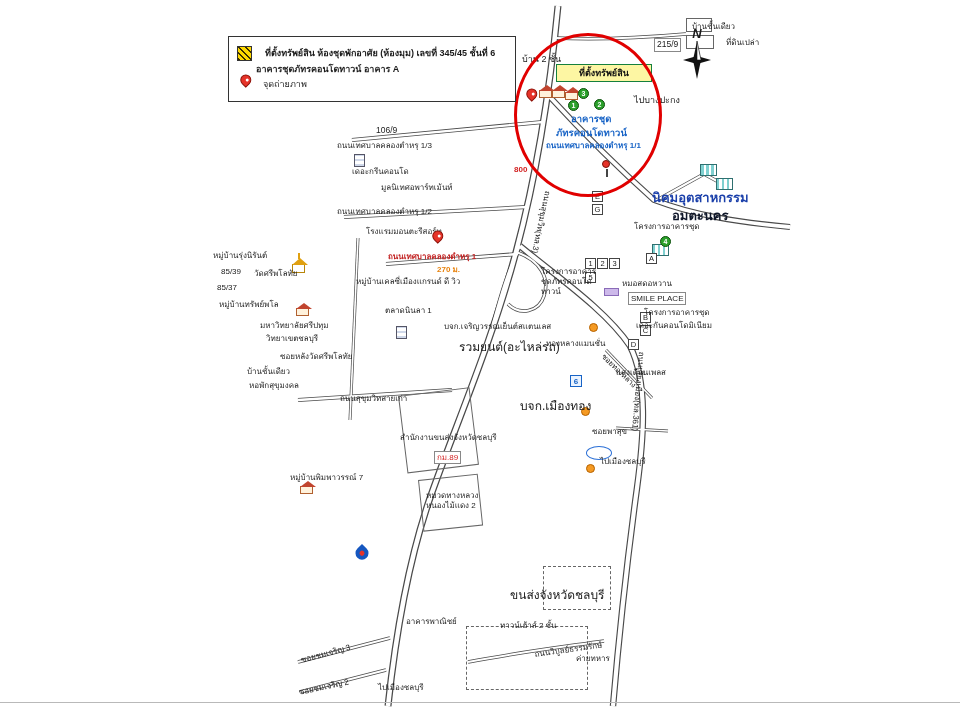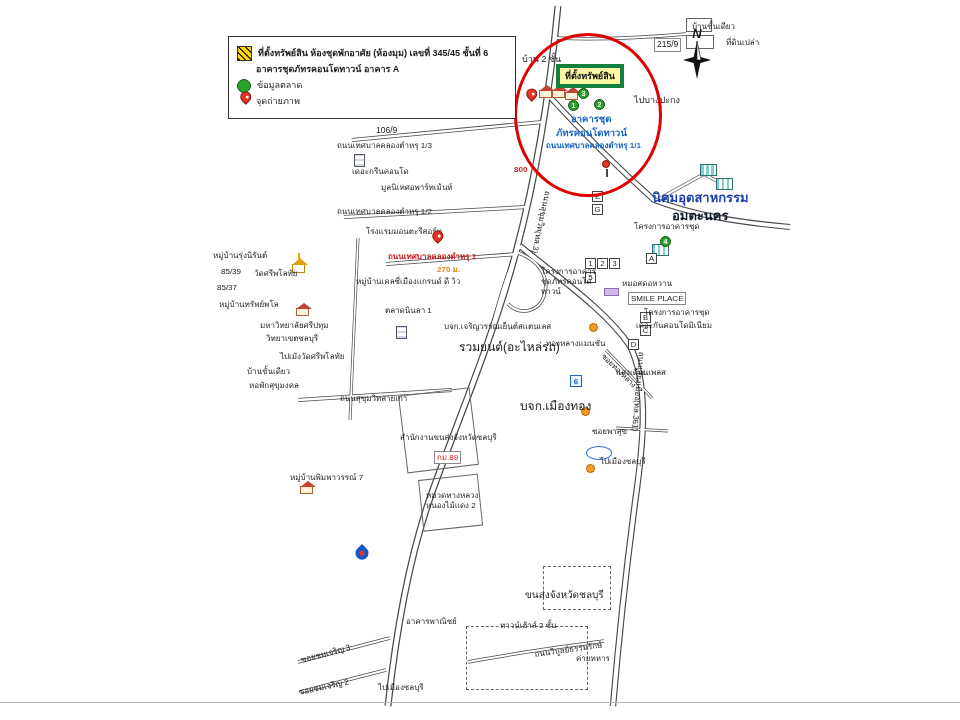--- a/index.html
+++ b/index.html
@@ -8,38 +8,38 @@
     font-family:"Liberation Sans","DejaVu Sans",sans-serif;color:#1a1a1a;
   }
   .page{position:absolute;inset:0;background:#fff;}
   .map-svg{position:absolute;left:0;top:0;z-index:1;}
   #map-layer{position:absolute;inset:0;z-index:2;}
   .bottom-line{position:absolute;left:0;right:0;top:702px;height:1px;background:#b9b9b9;z-index:1;}
 
   
   .legend{position:absolute;left:228px;top:36px;width:288px;background:#fff;
     border:1.5px solid #333;padding:6px 8px;z-index:10;box-sizing:border-box;}
-  .legend-row{display:flex;align-items:center;gap:6px;margin:3px 0;font-size:9px;line-height:1.3;}
+  .legend-row{display:flex;align-items:center;gap:13px;margin:3px 0;font-size:9px;line-height:1.3;}
   .legend-row .txt{white-space:nowrap;}
   .legend-row.bold .txt{font-weight:700;}
   .legend-indent{margin-left:19px;}
   .swatch-hatch{width:13px;height:13px;flex:0 0 13px;border:1px solid #333;
     background:repeating-linear-gradient(45deg,#3a3000 0 1.5px,#ffd900 1.5px 4.5px);}
   .legend-dot{width:12px;height:12px;flex:0 0 12px;border-radius:50%;background:#26a426;border:1px solid #145214;}
   .legend-pin-wrap{width:13px;height:13px;flex:0 0 13px;position:relative;}
 
   
   .compass{position:absolute;left:676px;top:26px;width:42px;text-align:center;z-index:10;}
   .compass-n{font-weight:700;font-style:italic;font-size:13px;display:block;}
 
   
   .red-ellipse{position:absolute;left:514px;top:33px;width:142px;height:158px;
     border:3px solid #e10000;border-radius:50%;z-index:6;pointer-events:none;}
-  .subject-label{position:absolute;left:556px;top:64px;background:#fdf6a3;border:4px solid #15803d;
-    font-size:9px;font-weight:700;padding:1px 5px;color:#111;z-index:5;white-space:nowrap;}
+  .subject-label{position:absolute;left:556px;top:64px;background:#fdf6a3;border:1px solid #15803d;
+    font-size:9px;font-weight:700;padding:1px 22px;color:#111;z-index:5;white-space:nowrap;}
 
   
   .map-label{position:absolute;white-space:pre-line;line-height:1.25;color:#1a1a1a;
     transform-origin:left top;z-index:4;}
   .map-label.boxed{background:#fff;border:1px solid #888;padding:0 2px;line-height:1.4;white-space:nowrap;}
 
   
   .marker{position:absolute;box-sizing:border-box;transform-origin:left top;}
   .green-dot{width:11px;height:11px;border-radius:50%;background:#2ba02b;border:1px solid #0c4f0c;
     color:#fff;font-size:7px;font-weight:700;display:flex;align-items:center;justify-content:center;z-index:5;}
@@ -196,21 +196,21 @@
       <div class="map-label" style="left: 388px; top: 252px; font-size: 8px; color: rgb(194, 34, 34); font-weight: 700;">ถนนเทศบาลคลองตำหรุ 1</div>
       <div class="map-label" style="left: 437px; top: 265px; font-size: 8px; color: rgb(232, 130, 12); font-weight: 700;">270 ม.</div>
       <div class="map-label" style="left: 356px; top: 277px; font-size: 8px;">หมู่บ้านเคลซี่เมืองแกรนด์ ดี วิว</div>
       <div class="map-label" style="left: 213px; top: 251px; font-size: 8px;">หมู่บ้านรุ่งนิรันต์</div>
       <div class="map-label" style="left: 221px; top: 267px; font-size: 8px;">85/39</div>
       <div class="map-label" style="left: 217px; top: 283px; font-size: 8px;">85/37</div>
       <div class="map-label" style="left: 254px; top: 269px; font-size: 8px;">วัดศรีพโลทัย</div>
       <div class="map-label" style="left: 219px; top: 300px; font-size: 8px;">หมู่บ้านทรัพย์พโล</div>
       <div class="map-label" style="left: 260px; top: 321px; font-size: 8px;">มหาวิทยาลัยศรีปทุม</div>
       <div class="map-label" style="left: 266px; top: 334px; font-size: 8px;">วิทยาเขตชลบุรี</div>
-      <div class="map-label" style="left: 280px; top: 352px; font-size: 8px;">ไปเมังวัดศรีพโลทัย</div>
+      <div class="map-label" style="left: 280px; top: 352px; font-size: 8px;">ซอยหลังวัดศรีพโลทัย</div>
       <div class="map-label" style="left: 247px; top: 367px; font-size: 8px;">บ้านชั้นเดียว</div>
       <div class="map-label" style="left: 249px; top: 381px; font-size: 8px;">หอพักสุขุมงคล</div>
       <div class="map-label" style="left: 340px; top: 394px; font-size: 8px;">ถนนสุขุมวิทสายเก่า</div>
       <div class="map-label" style="left: 385px; top: 306px; font-size: 8px;">ตลาดนินลา 1</div>
       <div class="map-label" style="left: 444px; top: 322px; font-size: 8px;">บจก.เจริญวรรณเย็นต์สแตนเลส</div>
       <div class="map-label" style="left: 459px; top: 340px; font-size: 12px;">รวมยนต์(อะไหล่รถ)</div>
       <div class="map-label" style="left: 546px; top: 339px; font-size: 8px;">ทองหลางแมนชั่น</div>
       <div class="map-label" style="left: 606px; top: 352px; font-size: 7.5px; transform: rotate(44deg);">ซอยทองหลาง</div>
       <div class="map-label" style="left: 616px; top: 368px; font-size: 8px;">แสงเดือนเพลส</div>
       <div class="map-label" style="left: 622px; top: 279px; font-size: 8px;">หมอสดอหวาน</div>
@@ -226,45 +226,41 @@
       <div class="map-label" style="left: 552px; top: 192px; font-size: 8px; transform: rotate(102deg);">ถนนสุขุมวิท(ทล.3)</div>
       <div class="map-label" style="left: 646px; top: 352px; font-size: 8px; transform: rotate(95deg);">ถนนเลี่ยงเมือง(ทล.361)</div>
       <div class="map-label" style="left: 520px; top: 399px; font-size: 12px;">บจก.เมืองทอง</div>
       <div class="map-label" style="left: 592px; top: 427px; font-size: 8px;">ซอยพาสุข</div>
       <div class="map-label" style="left: 600px; top: 457px; font-size: 8px;">ไปเมืองชลบุรี</div>
       <div class="map-label boxed" style="left: 434px; top: 451px; font-size: 8px; color: rgb(210, 34, 34);">กม.89</div>
       <div class="map-label" style="left: 400px; top: 433px; font-size: 8px;">สำนักงานขนส่งจังหวัดชลบุรี</div>
       <div class="map-label" style="left: 290px; top: 473px; font-size: 8px;">หมู่บ้านพิมพาวรรณ์ 7</div>
       <div class="map-label" style="left: 426px; top: 491px; font-size: 8px;">หมวดทางหลวง
 หนองไม้แดง 2</div>
-      <div class="map-label" style="left: 525px; top: 589px; font-size: 10px;">ขนส่งจังหวัดชลบุรี</div>
+      <div class="map-label" style="left: 510px; top: 589px; font-size: 12px; font-family: Liberation Mono, monospace;">ขนส่งจังหวัดชลบุรี</div>
       <div class="map-label" style="left: 406px; top: 617px; font-size: 8px;">อาคารพาณิชย์</div>
       <div class="map-label" style="left: 500px; top: 621px; font-size: 8px;">ทาวน์เฮ้าส์ 2 ชั้น</div>
       <div class="map-label" style="left: 534px; top: 650px; font-size: 8px; transform: rotate(-8deg);">ถนนวิบูลย์ธรรมรักษ์</div>
       <div class="map-label" style="left: 576px; top: 654px; font-size: 8px;">ค่ายทหาร</div>
       <div class="map-label" style="left: 300px; top: 656px; font-size: 8px; transform: rotate(-15deg);">ซอยชมเจริญ 3</div>
       <div class="map-label" style="left: 298px; top: 688px; font-size: 8px; transform: rotate(-12deg);">ซอยชมเจริญ 2</div>
       <div class="map-label" style="left: 378px; top: 683px; font-size: 8px;">ไปเมืองชลบุรี</div>
     </div>
 
   <div class="subject-label">ที่ตั้งทรัพย์สิน</div>
 
   <div class="red-ellipse"></div>
 
   <div class="legend">
     <div class="legend-row bold">
       <span class="swatch-hatch"></span>
       <span class="txt">ที่ตั้งทรัพย์สิน  ห้องชุดพักอาศัย (ห้องมุม) เลขที่ 345/45 ชั้นที่ 6</span>
     </div>
     <div class="legend-row bold">
       <span class="txt legend-indent">อาคารชุดภัทรคอนโดทาวน์ อาคาร A</span>
-    </div>
-    <div class="legend-row">
-      <span class="legend-dot"></span>
-      <span class="txt">ข้อมูลตลาด</span>
     </div>
     <div class="legend-row">
       <span class="legend-pin-wrap">
           <span class="marker red-pin" style="left:1px;top:1px;"></span>
         </span>
       <span class="txt">จุดถ่ายภาพ</span>
     </div>
   </div>
 
   <div class="compass">

